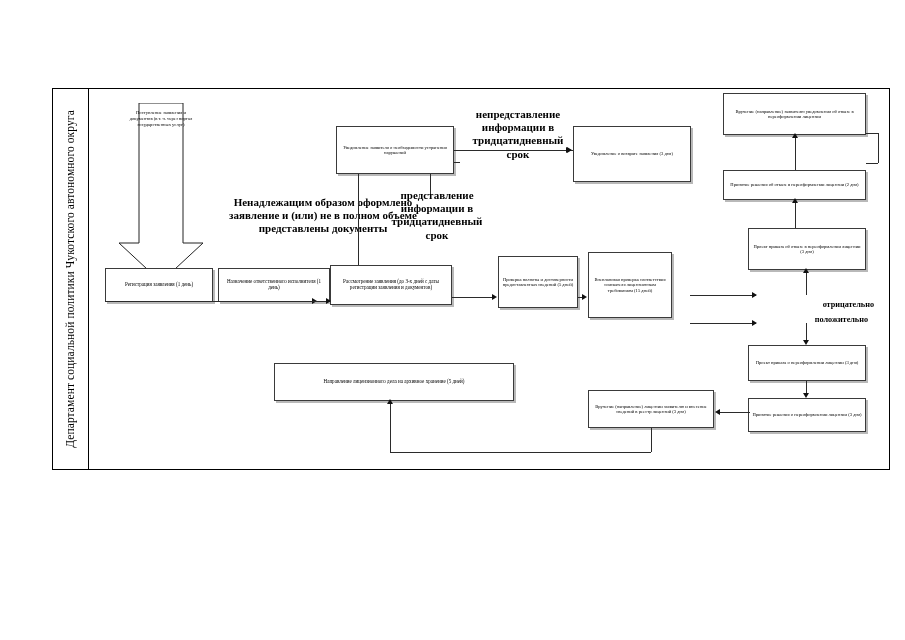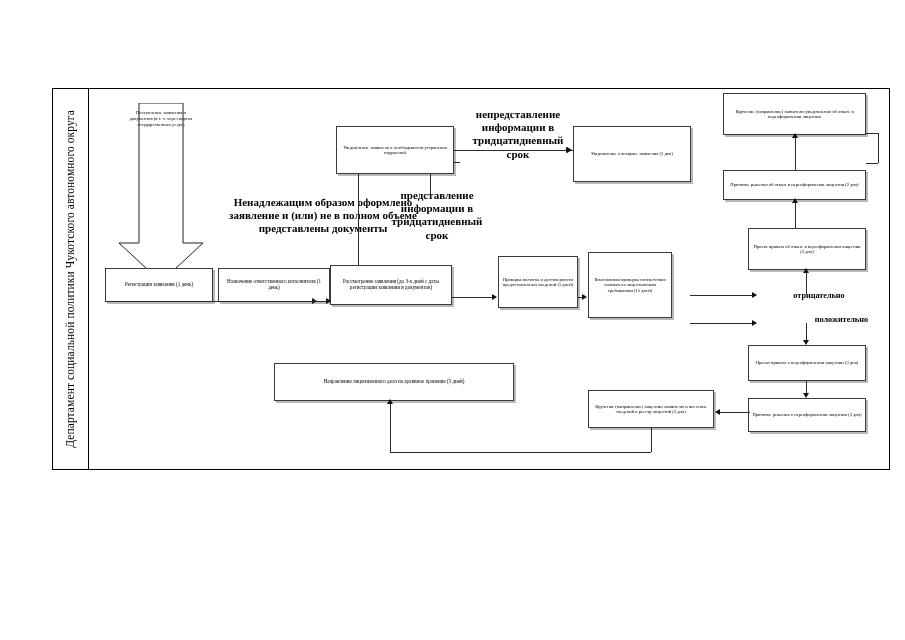--- a/index.html
+++ b/index.html
@@ -185,21 +185,21 @@
   <div class="box fs55" style="left:274px; top:363px; width:240px; height:38px;">
     <span>Направление лицензионного дела на архивное хранение (5 дней)</span>
   </div>
 
   <div class="label lfs7" style="left:228px; top:196px; width:190px;">Ненадлежащим образом оформлено заявление и (или)  не в полном объеме представлены документы</div>
 
   <div class="label lfs7" style="left:391px; top:189px; width:92px;">представление информации в тридцатидневный срок</div>
 
   <div class="label lfs7" style="left:462px; top:108px; width:112px;">непредставление информации в тридцатидневный срок</div>
 
-  <div class="label lfs8" style="left:758px; top:291px; width:110px; text-align:center;padding-left:6px;">отрицательно</div>
+  <div class="label lfs8" style="left:758px; top:300px; width:110px; text-align:right;padding-left:6px;">отрицательно</div>
 
   <div class="label lfs8" style="left:758px; top:315px; width:110px; text-align:right;">положительно</div>
 
   <div class="hline" style="left:105px; top:301px; width:208px;"></div>
   <div class="arr arr-r" style="left:312px; top:297.5px;"></div>
 
   <div class="hline" style="left:218px; top:301px; width:110px;"></div>
   <div class="arr arr-r" style="left:326px; top:297.5px;"></div>
 
   <div class="hline" style="left:452px; top:297px; width:42px;"></div>

